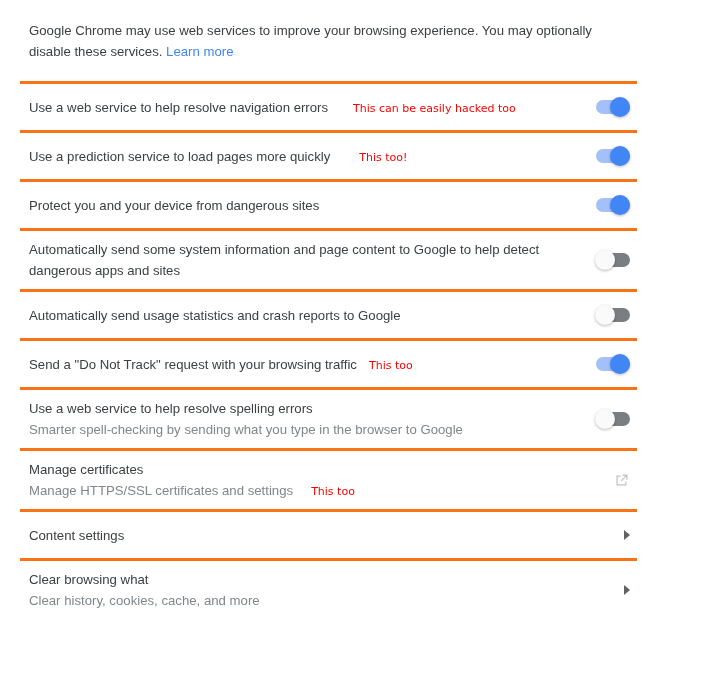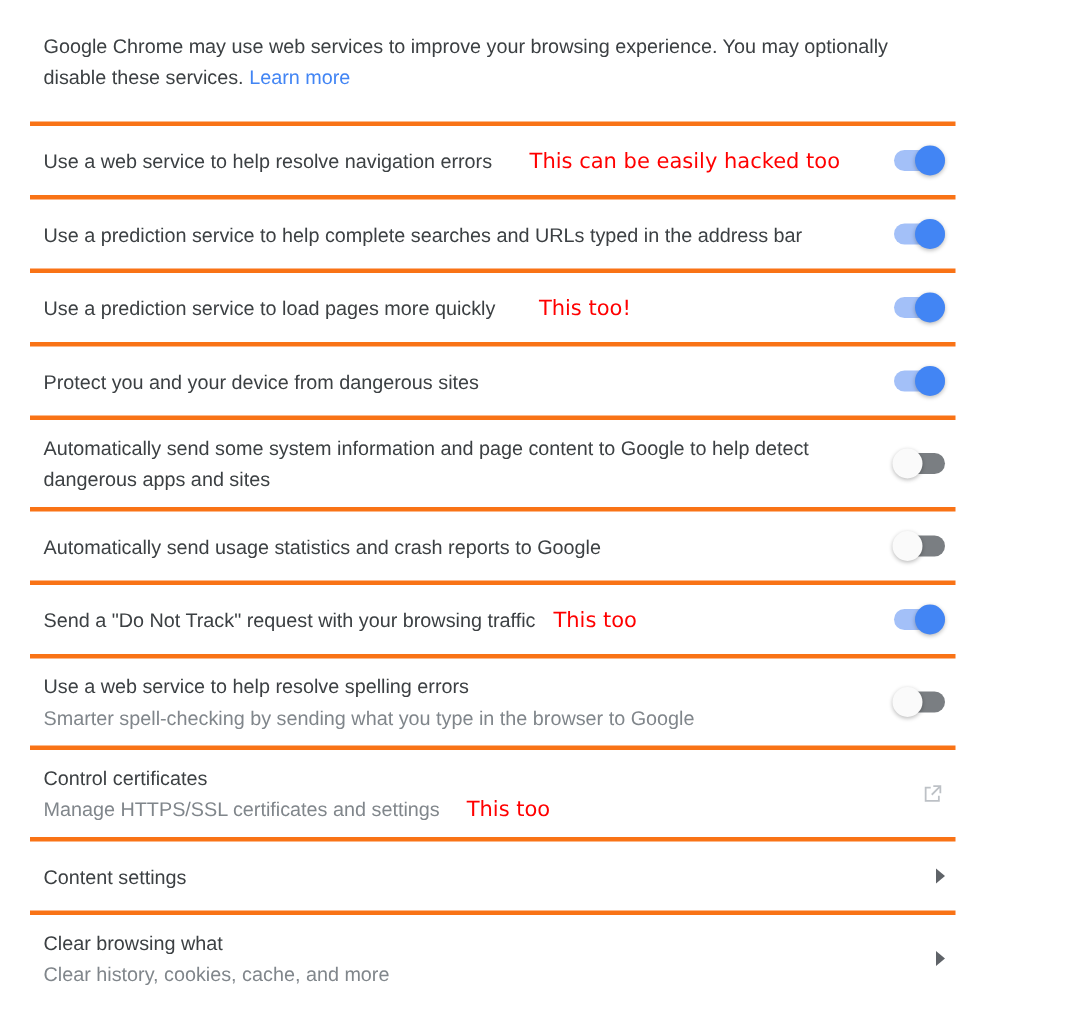--- a/index.html
+++ b/index.html
@@ -75,21 +75,21 @@
   }
 
   
   .title-line {
     display: flex;
     align-items: baseline;
   }
   .annot {
     color: #ff0000;
     font-family: "DejaVu Sans", sans-serif;
-    font-size: 14px;
+    font-size: 11px;
     line-height: 18px;
     white-space: nowrap;
   }
 
   
   .toggle {
     position: relative;
     width: 34px;
     height: 14px;
     border-radius: 7px;
@@ -152,33 +152,20 @@
         <div class="row-control">
           <div class="toggle on">
             <span class="track"></span>
             <span class="knob"></span>
           </div>
         </div>
       </div>
       <div class="row">
         <div class="row-texts">
           <div class="title-line">
-            <span class="row-title">Use a prediction service to help complete searches and URLs typed in the address bar</span>
-          </div>
-        </div>
-        <div class="row-control">
-          <div class="toggle on">
-            <span class="track"></span>
-            <span class="knob"></span>
-          </div>
-        </div>
-      </div>
-      <div class="row">
-        <div class="row-texts">
-          <div class="title-line">
             <span class="row-title">Use a prediction service to load pages more quickly</span>
             <span class="annot" style="margin-left: 29px;">This too!</span>
           </div>
         </div>
         <div class="row-control">
           <div class="toggle on">
             <span class="track"></span>
             <span class="knob"></span>
           </div>
         </div>
@@ -248,21 +235,21 @@
         <div class="row-control">
           <div class="toggle off">
             <span class="track"></span>
             <span class="knob"></span>
           </div>
         </div>
       </div>
       <div class="row">
         <div class="row-texts">
           <div class="title-line">
-            <span class="row-title">Control certificates</span>
+            <span class="row-title">Manage certificates</span>
           </div>
           <div class="title-line">
             <span class="row-sub">Manage HTTPS/SSL certificates and settings</span>
             <span class="annot" style="margin-left: 18px;">This too</span>
           </div>
         </div>
         <div class="row-control">
           <span class="ext-icon">
             <svg width="16" height="16" viewBox="0 0 16 16">
               <path d="M2.5 3.5h4v1.2h-2.8v7.6h7.6V9.5h1.2v4H2.5z" fill="#bdc1c6"></path>

